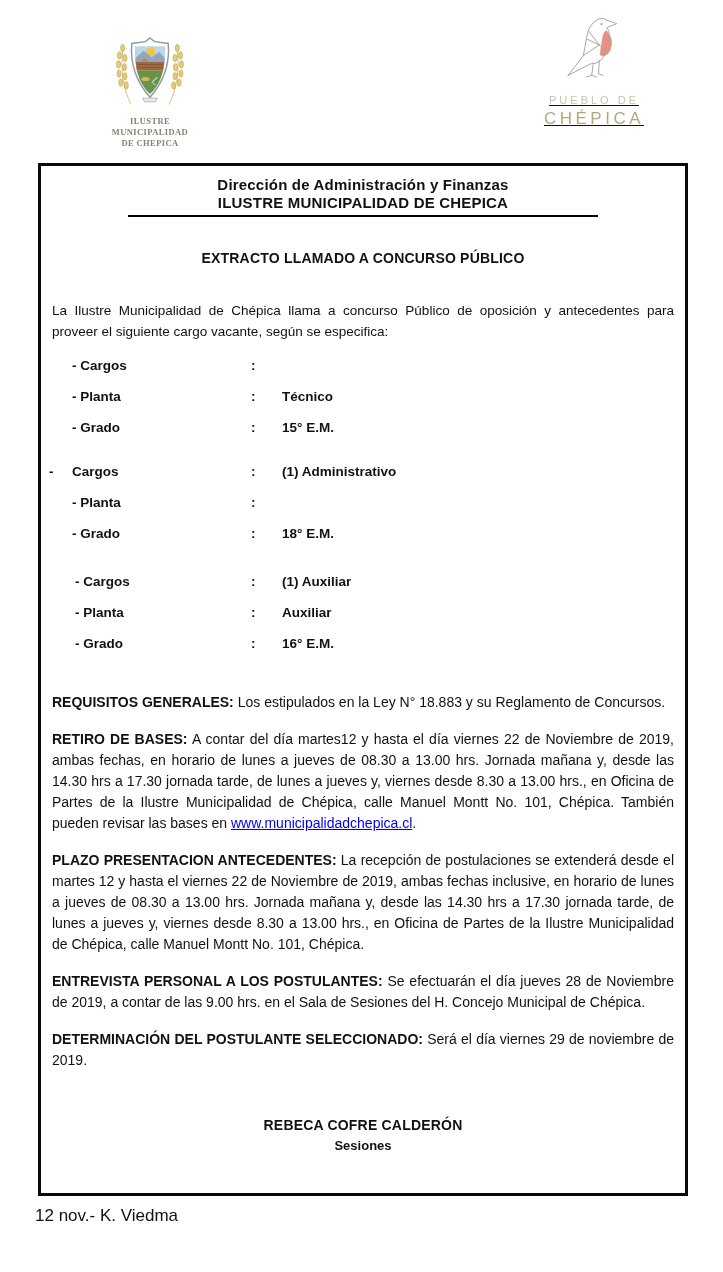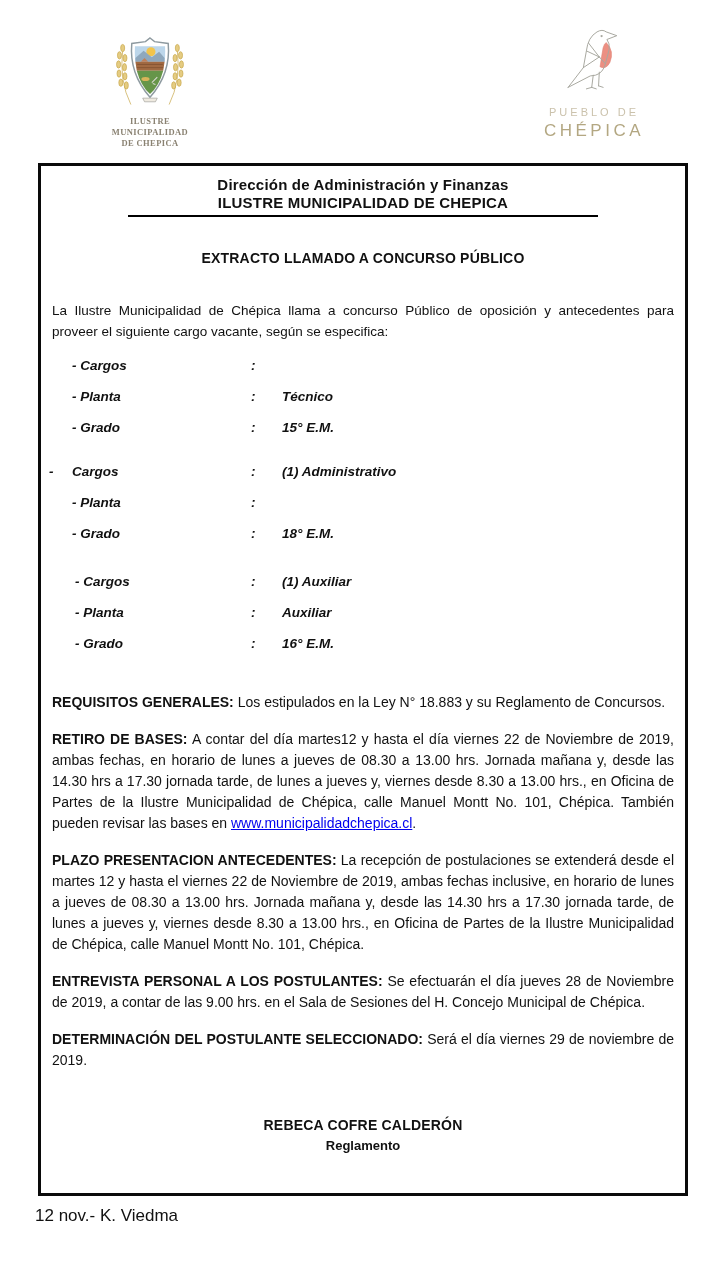--- a/index.html
+++ b/index.html
@@ -4,21 +4,21 @@
 <style>
   * { margin:0; padding:0; box-sizing:border-box; }
   html,body { background:#ffffff; }
   .page {
     position:relative; width:693px; height:1272px; background:#ffffff;
     font-family:"Liberation Sans", sans-serif; color:#111; overflow:hidden;
   }
 
   
   .logo-left { position:absolute; left:96px; top:28px; width:108px; text-align:center; }
-  .logo-right { position:absolute; left:534px; top:22px; width:120px; text-align:center; }
+  .logo-right { position:absolute; left:534px; top:10px; width:120px; text-align:center;text-decoration:underline; }
   .crest-caption {
     margin-top:2px; font-family:"Liberation Serif", serif; font-size:8.5px;
     letter-spacing:0.4px; color:#8a8272; line-height:11px; font-weight:600;
   }
   .bird-caption1 { margin-top:4px; font-size:11px; letter-spacing:3px; color:#cbc2ac; font-weight:400; }
   .bird-caption2 { margin-top:3px; font-size:17px; letter-spacing:3.5px; color:#b3a782; font-weight:500; }
 
   
   .doc-box {
     position:absolute; left:38px; top:163px; width:650px; height:1033px;
@@ -28,21 +28,21 @@
   .header-rule { width:470px; height:2px; background:#000; border:0; margin:3px auto 0 auto; }
 
   .subject { text-align:center; font-weight:bold; font-size:14px; margin-top:33px; letter-spacing:0.2px; }
 
   .intro { margin-top:34px; font-size:13.5px; line-height:21px; text-align:justify; }
 
   
   .positions { margin-top:15px; }
   .pos-group.g2 { margin-top:27px; }
   .pos-group.g3 { margin-top:31px; }
-  .crow { display:flex; margin-left:-3px; font-weight:bold; font-size:13.5px; line-height:17px; margin-bottom:14px;font-style:italic; }
+  .crow { display:flex; margin-left:-3px; font-weight:bold; font-size:13.5px; line-height:17px; margin-bottom:14px; }
   .crow .pfx { width:23px; flex:0 0 23px; }
   .crow .lbl { width:179px; flex:0 0 179px; }
   .crow .col { width:31px; flex:0 0 31px; }
   .crow .val { flex:1; }
   .g3 .crow .lbl, .g3 .crow .pfx { transform:translateX(3px); }
 
   
   .sections { margin-top:40px; }
   .section { font-size:14px; line-height:21px; text-align:justify; margin-bottom:16px; }
   .section .stitle { font-weight:bold; }
@@ -208,20 +208,20 @@
 
       <p class="section"><span class="stitle">PLAZO PRESENTACION ANTECEDENTES:</span><span> La recepción de postulaciones se extenderá desde el martes 12 y hasta el viernes 22 de Noviembre de 2019, ambas fechas inclusive, en horario de lunes a jueves de 08.30 a 13.00 hrs. Jornada mañana y, desde las 14.30 hrs a 17.30 jornada tarde, de lunes a jueves y, viernes desde 8.30 a 13.00 hrs., en Oficina de Partes de la Ilustre Municipalidad de Chépica, calle Manuel Montt No. 101, Chépica.</span></p>
 
       <p class="section"><span class="stitle">ENTREVISTA PERSONAL A LOS POSTULANTES:</span><span> Se efectuarán el día jueves 28 de Noviembre de 2019, a contar de las 9.00 hrs. en el Sala de Sesiones del H. Concejo Municipal de Chépica.</span></p>
 
       <p class="section"><span class="stitle">DETERMINACIÓN DEL POSTULANTE SELECCIONADO:</span><span> Será el día viernes 29 de noviembre de 2019.</span></p>
     </div>
 
     <div class="signature">
       <div class="sig-name">REBECA COFRE CALDERÓN</div>
-      <div class="sig-role">Reglamento</div>
+      <div class="sig-role">Sesiones</div>
     </div>
 
   </div>
 
   <div class="footer-note">12 nov.- K. Viedma</div>
 
 </div>
 
 </body></html>

